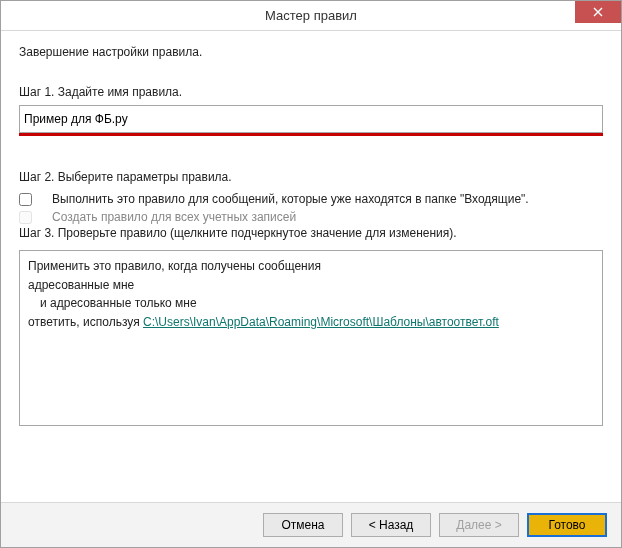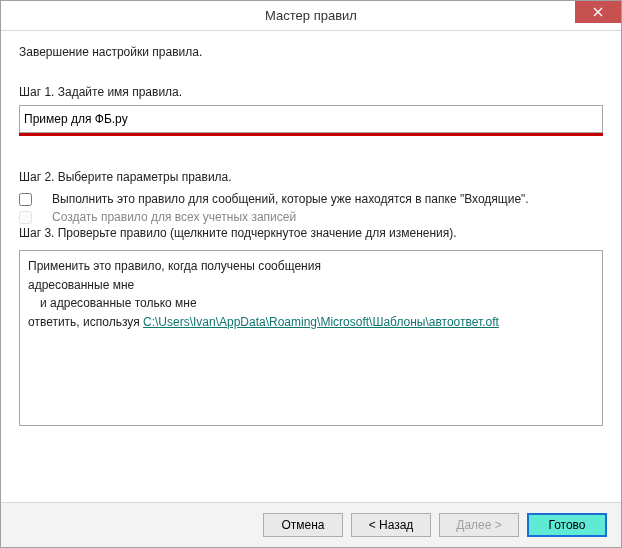--- a/index.html
+++ b/index.html
@@ -135,21 +135,21 @@
       font-size: 12px;
       cursor: pointer;
       padding: 0 10px;
     }
     .btn:disabled {
       color: #a0a0a0;
       cursor: default;
     }
     .btn-primary {
       border: 2px solid #1a6fd6;
-      background: #5eead4;
+      background: #eab308;
     }
   </style>
 </head>
 <body>
 
 <div class="window">
 
   <div class="titlebar">
     <div class="titlebar-title">Мастер правил</div>
     <div class="close-btn">

